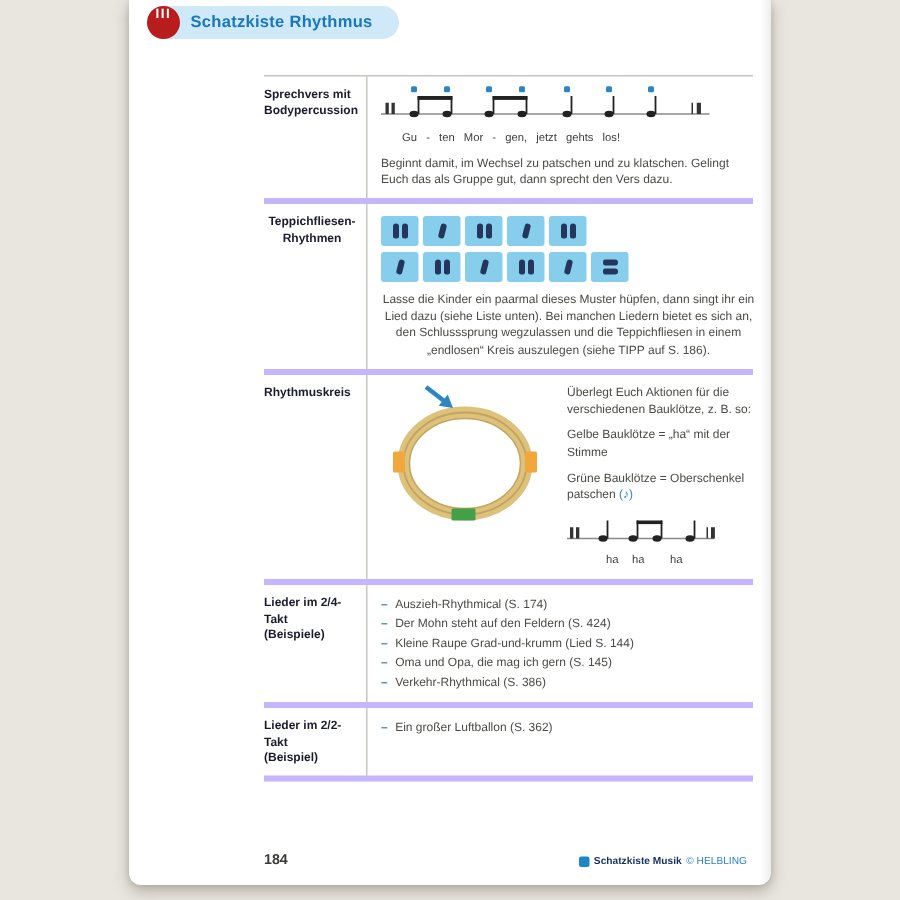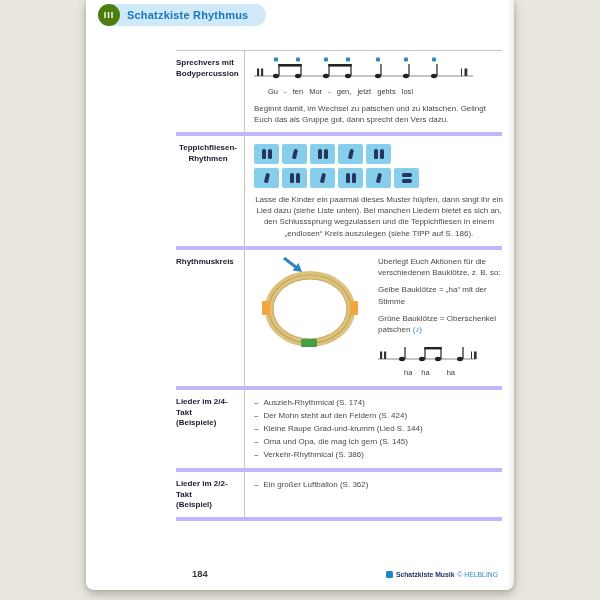--- a/index.html
+++ b/index.html
@@ -5,22 +5,22 @@
   html,body{margin:0;padding:0;width:600px;height:600px;overflow:hidden;
     background:#e9e6df;font-family:"Liberation Sans",sans-serif;}
   .page{position:absolute;left:86px;top:0;width:428px;height:590px;background:#ffffff;
     border-radius:0 0 8px 8px;box-shadow:0 4px 10px rgba(110,105,90,.45),0 0 4px rgba(0,0,0,.12);}
   .page::after{content:"";position:absolute;top:0;right:0;width:7px;height:100%;
     background:linear-gradient(to left,rgba(0,0,0,.07),rgba(0,0,0,0));border-radius:0 0 8px 0;}
 
   
   .header-pill{position:absolute;left:12px;top:4px;height:22px;display:flex;align-items:center;
     background:#cfe9f8;border-radius:12px;padding-right:18px;}
-  .chapter-circle{width:22px;height:22px;border-radius:50%;background:#4d7c0f;display:flex;
-    align-items:center;justify-content:center;}
+  .chapter-circle{width:22px;height:22px;border-radius:50%;background:#b91c1c;display:flex;
+    justify-content:center;}
   .chapter-num{color:#fff;font-weight:bold;font-size:9px;letter-spacing:1px;}
   .header-title{font-size:11px;font-weight:bold;color:#1878bd;margin-left:7px;letter-spacing:.2px;}
 
   
   .table{position:absolute;left:90px;top:50px;width:326px;border-top:1px solid #c8c6c1;}
   .row{display:flex;border-bottom:4px solid #c4b5fd;}
   .label-cell{flex:0 0 64px;width:64px;border-right:1px solid #c8c6c1;
     padding:7px 4px 6px 0;font-size:8px;font-weight:bold;color:#1b1b2f;line-height:1.35;}
   .label-cell .hint{font-weight:bold;color:#1b1b2f;}
   .content-cell{flex:1;padding:6px 2px 7px 9px;font-size:8px;color:#4a4a46;line-height:1.4;}
@@ -49,21 +49,21 @@
   .circle-wrap{flex:0 0 114px;}
   .circle-text{width:136px;}
   .circle-text p{margin:0 0 6px;}
   .blocks-line{margin:0 0 4px;}
 
   
   .song{display:flex;gap:5px;line-height:13px;}
   .dash{color:#2e86c1;font-weight:bold;}
 
   
-  .page-number{position:absolute;left:106px;top:568px;font-size:9.5px;font-weight:bold;color:#3a3a38;}
+  .page-number{position:absolute;left:90px;top:568px;font-size:9.5px;font-weight:bold;color:#3a3a38;}
   .credit{position:absolute;right:16px;top:571px;font-size:6.8px;display:flex;gap:3px;align-items:center;}
   .credit-logo{width:7px;height:7px;background:#1e86c4;border-radius:1.5px;display:inline-block;}
   .credit-bold{font-weight:bold;color:#14315e;}
   .credit-light{color:#2e86c1;}
 </style>
 </head>
 <body>
 
 <div class="page">
 

